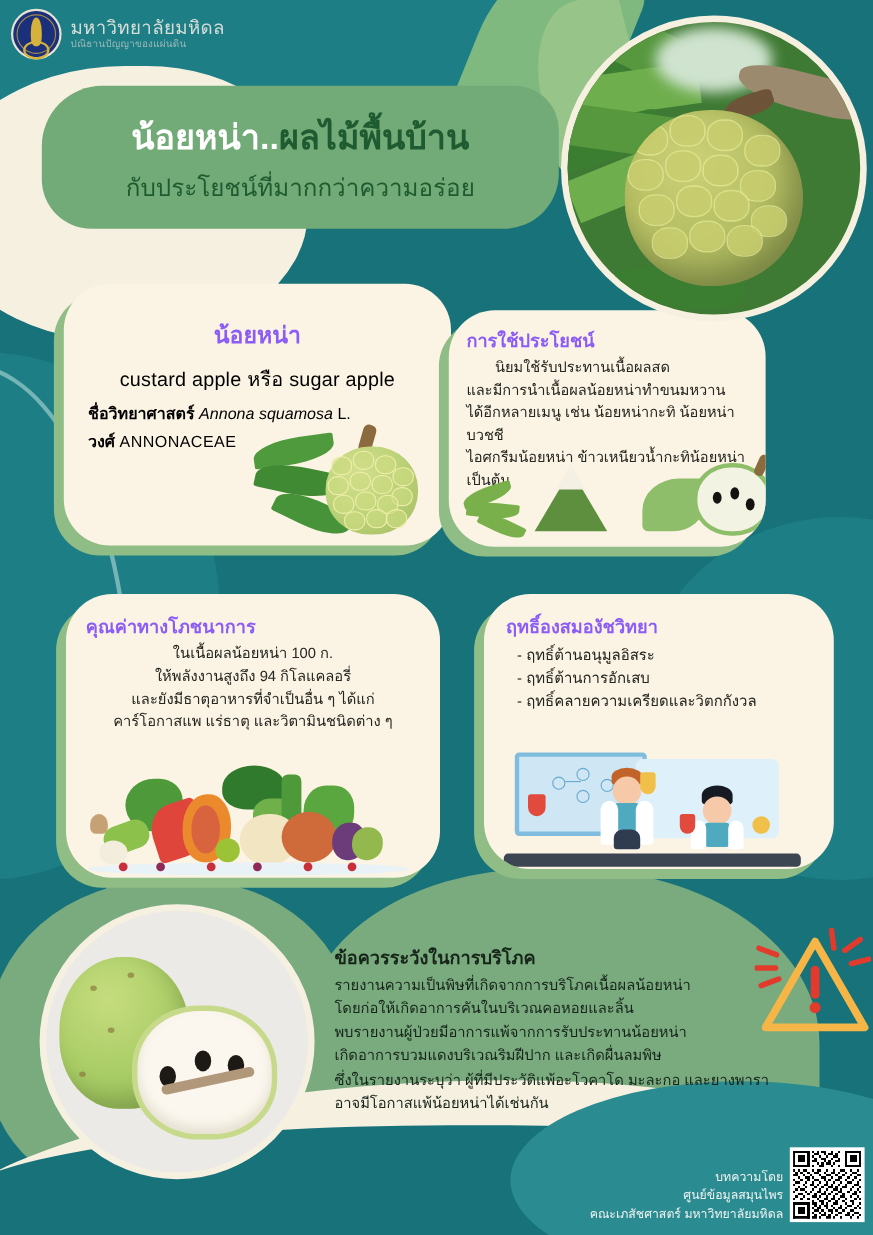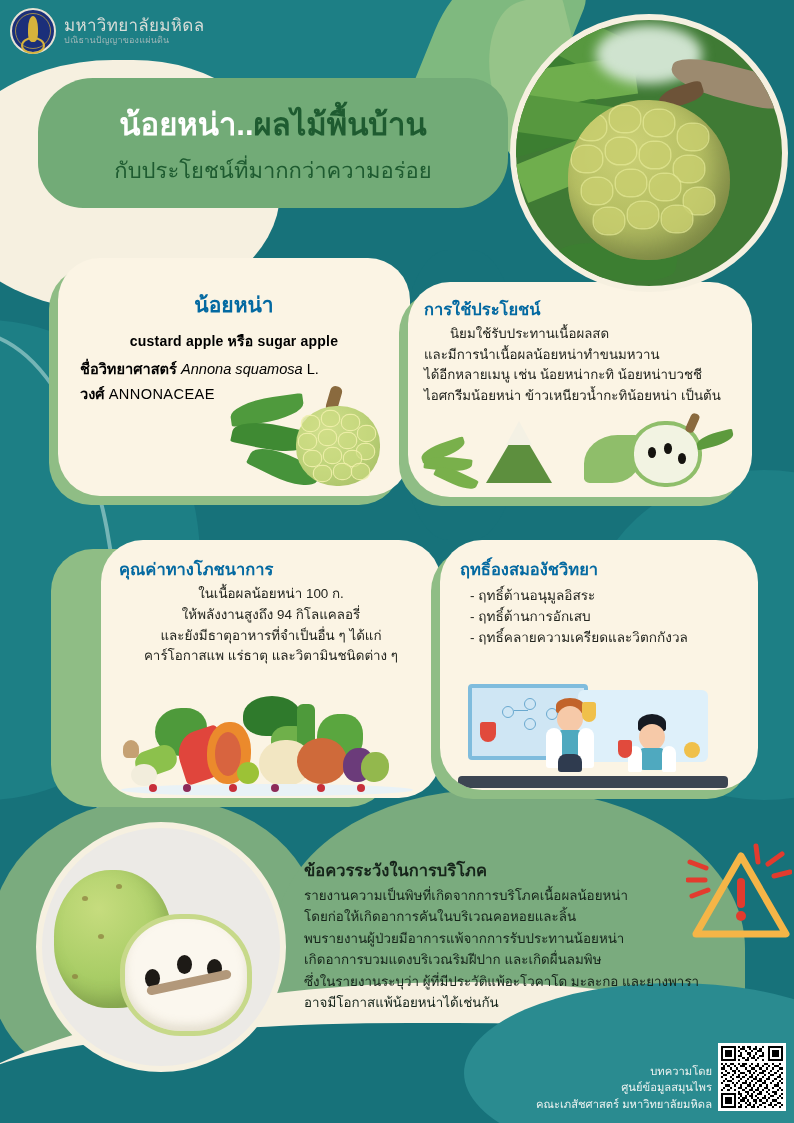--- a/index.html
+++ b/index.html
@@ -186,51 +186,51 @@
   .card .shadow{
     position:absolute; inset:0; background:#8fbd85;
     border-radius:42px; transform:translate(-9px, 9px);
   }
   .card .body{
     position:relative; background:#fbf4e4; border-radius:42px;
     width:100%; height:100%; padding:18px 22px;
     overflow:hidden;
   }
   .card h3 {
-    font-size:16.5px; color:#0369a1; font-weight:bold; margin-bottom:2px;
+    font-size:16.5px; color:#8b5cf6; font-weight:bold; margin-bottom:2px;
   }
   .card p, .card li {
     font-size:13.6px; color:#23251f; line-height:1.55;
   }
   .card ul { list-style:none; margin-top:3px; }
   .card li { padding-left:10px; }
 
   #card-name  { left:58px;  top:258px; width:352px; height:238px; }
-  #card-uses  { left:408px; top:282px; width:344px; height:215px; }
+  #card-uses  { left:408px; top:282px; width:288px; height:215px; }
   #card-nutri { left:60px;  top:540px; width:340px; height:258px; }
   #card-pharm { left:440px; top:540px; width:318px; height:250px; }
   #card-warn  { left:300px; top:851px; width:440px; height:196px;
                 background:transparent; }
 
   #card-name .body { text-align:center; padding-top:30px; }
   #card-name h3 { font-size:21px; margin-bottom:9px; }
-  #card-name .eng { font-size:14px; font-weight:bold; letter-spacing:.2px; }
+  #card-name .eng { font-size:18px; font-weight:normal; letter-spacing:.2px; }
   #card-name .sci { font-size:14.6px; font-weight:bold; text-align:left;
                     margin-top:5px; }
   #card-name .sci i { font-weight:400; }
   #card-name .sci .norm { font-weight:400; }
   #card-name .fam { font-size:14.6px; font-weight:bold; text-align:left;
                     margin-top:2px; }
   #card-name .fam .norm { font-weight:400; letter-spacing:.4px; }
 
   #card-uses .body { padding:14px 16px 0 16px; }
   #card-uses p { font-size:13.3px; }
   #card-uses .indent { text-indent:26px; }
 
-  #card-nutri .body { padding:16px 18px 0 18px;margin-left:41px; }
+  #card-nutri .body { padding:16px 18px 0 18px; }
   #card-nutri p { text-align:center; font-size:13.4px; }
   #card-nutri h3 { text-align:left; }
 
   #card-pharm .body { padding:16px 18px 0 20px; }
 
   
   #card-warn .wbody { position:relative; padding:6px 4px; }
   #card-warn h3 { font-size:16.5px; color:#16241a; }
   #card-warn p  { font-size:13.4px; color:#16241a; line-height:1.6;
                   white-space:nowrap; }

